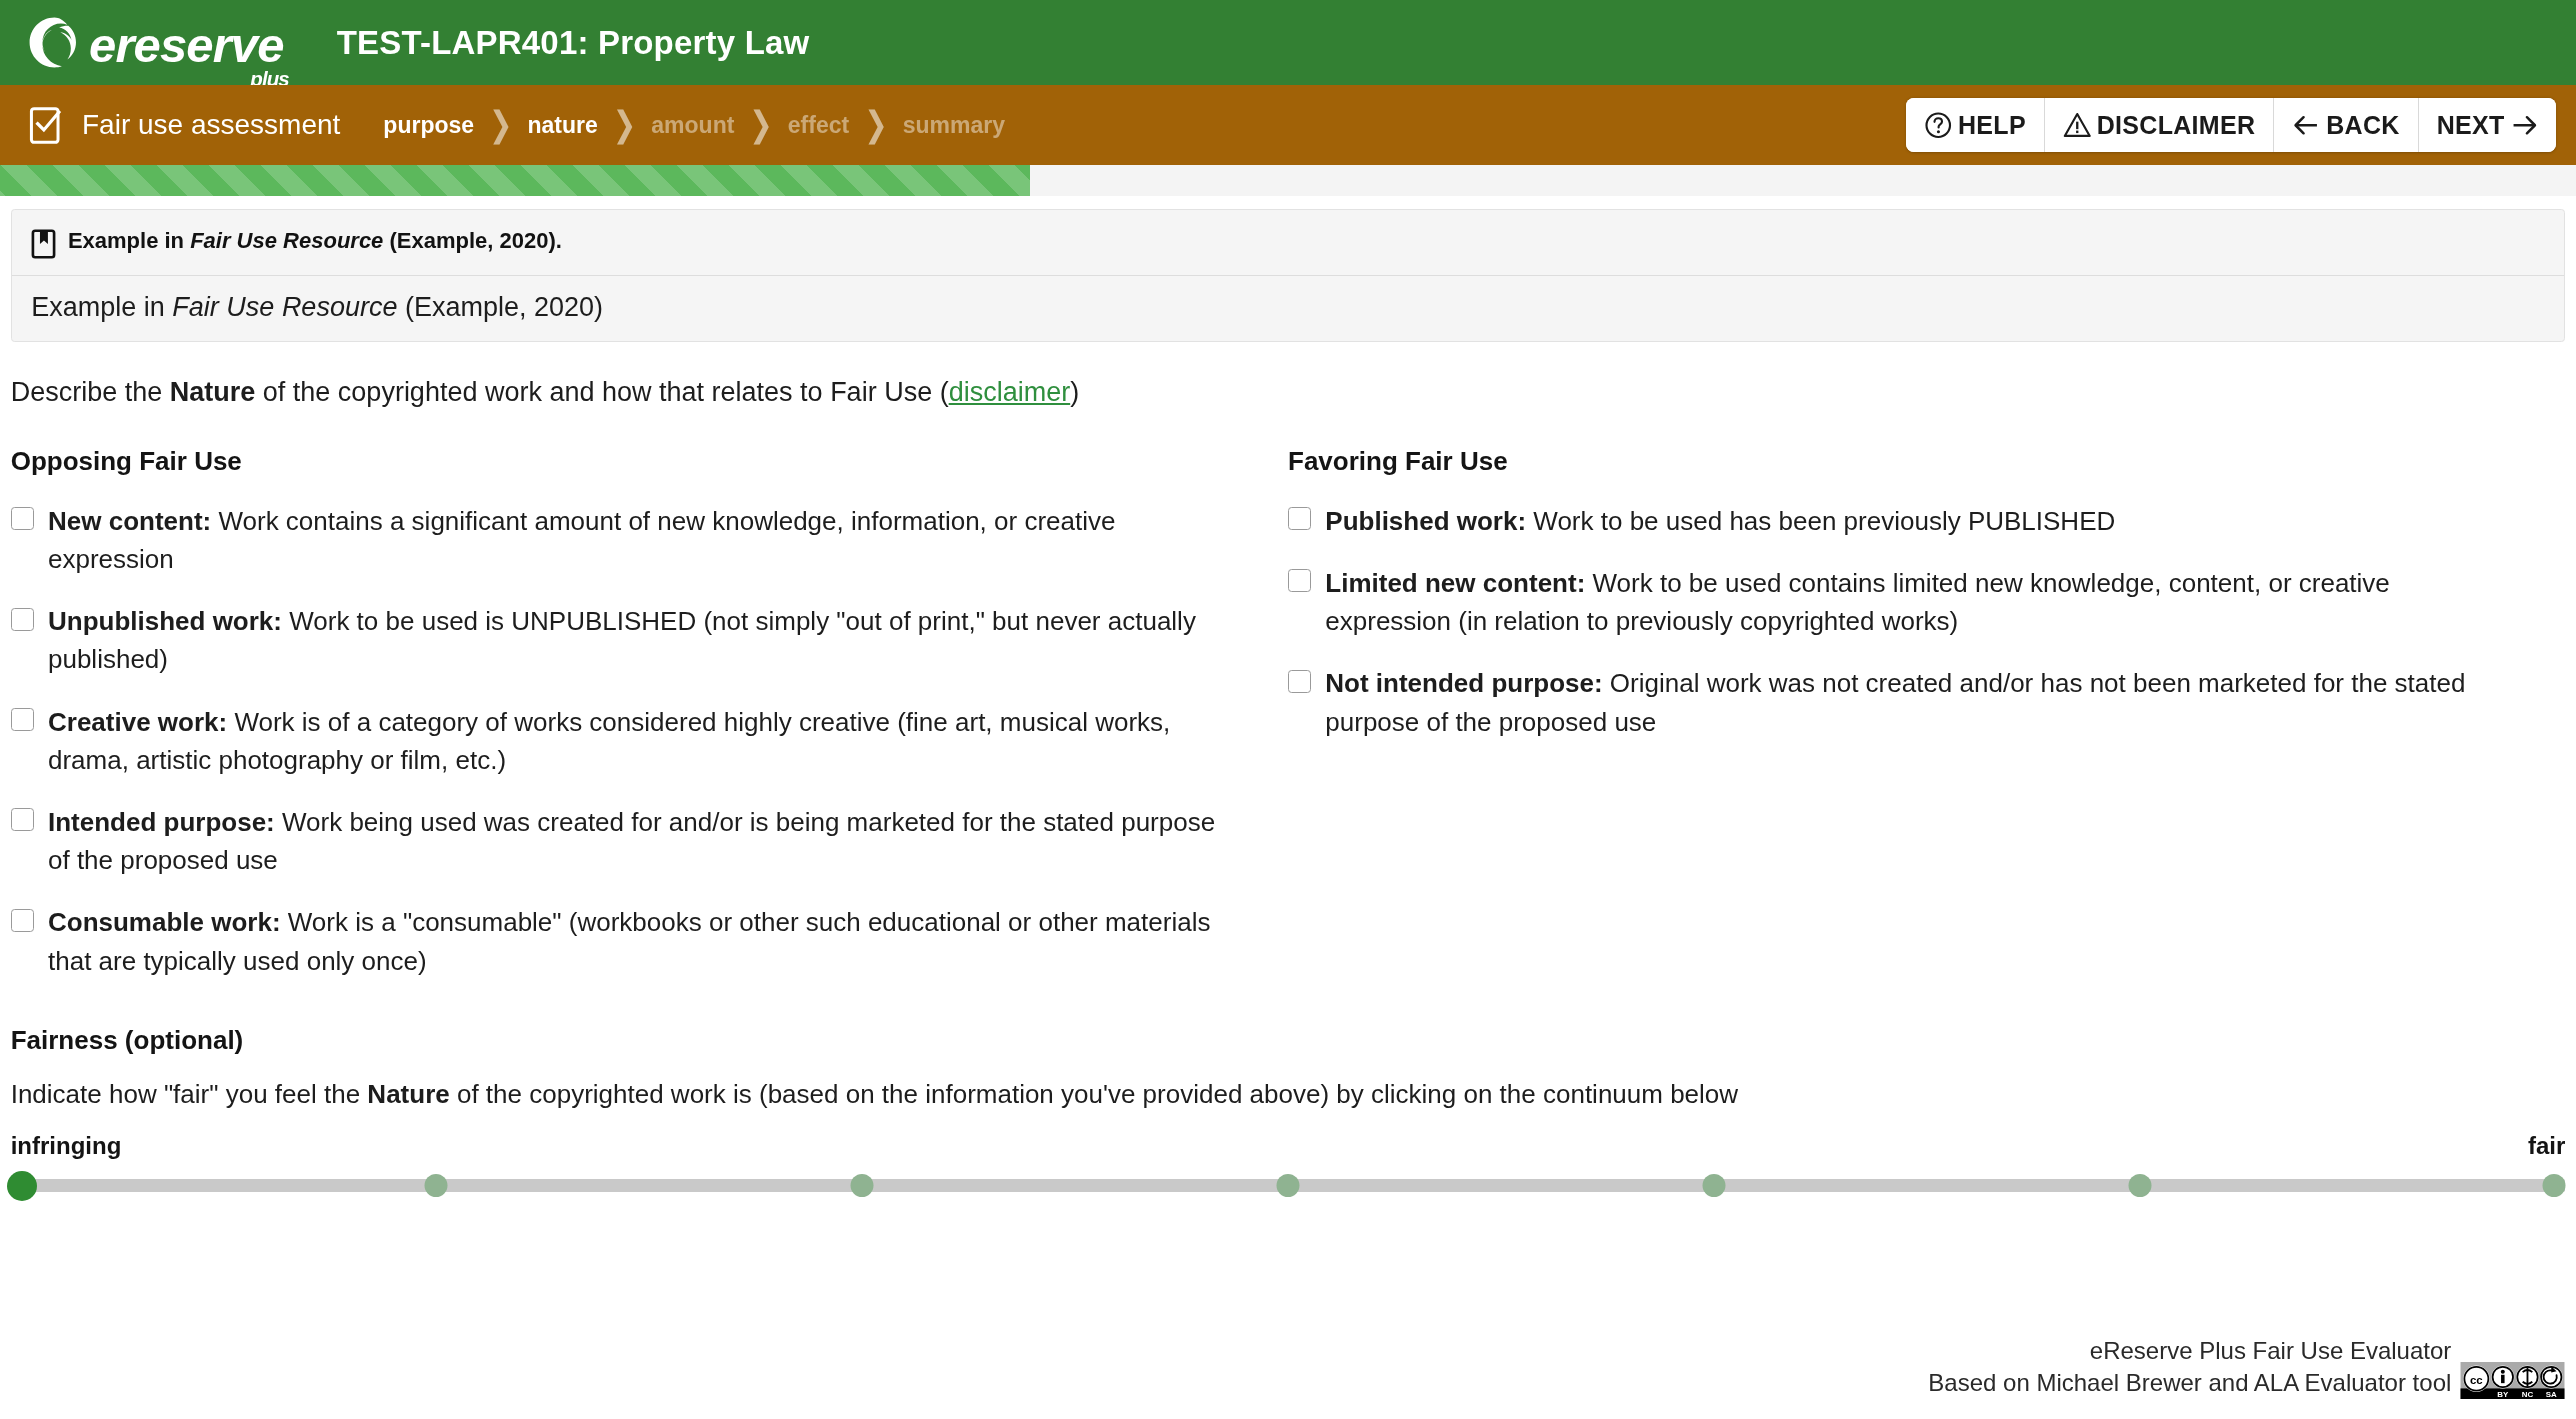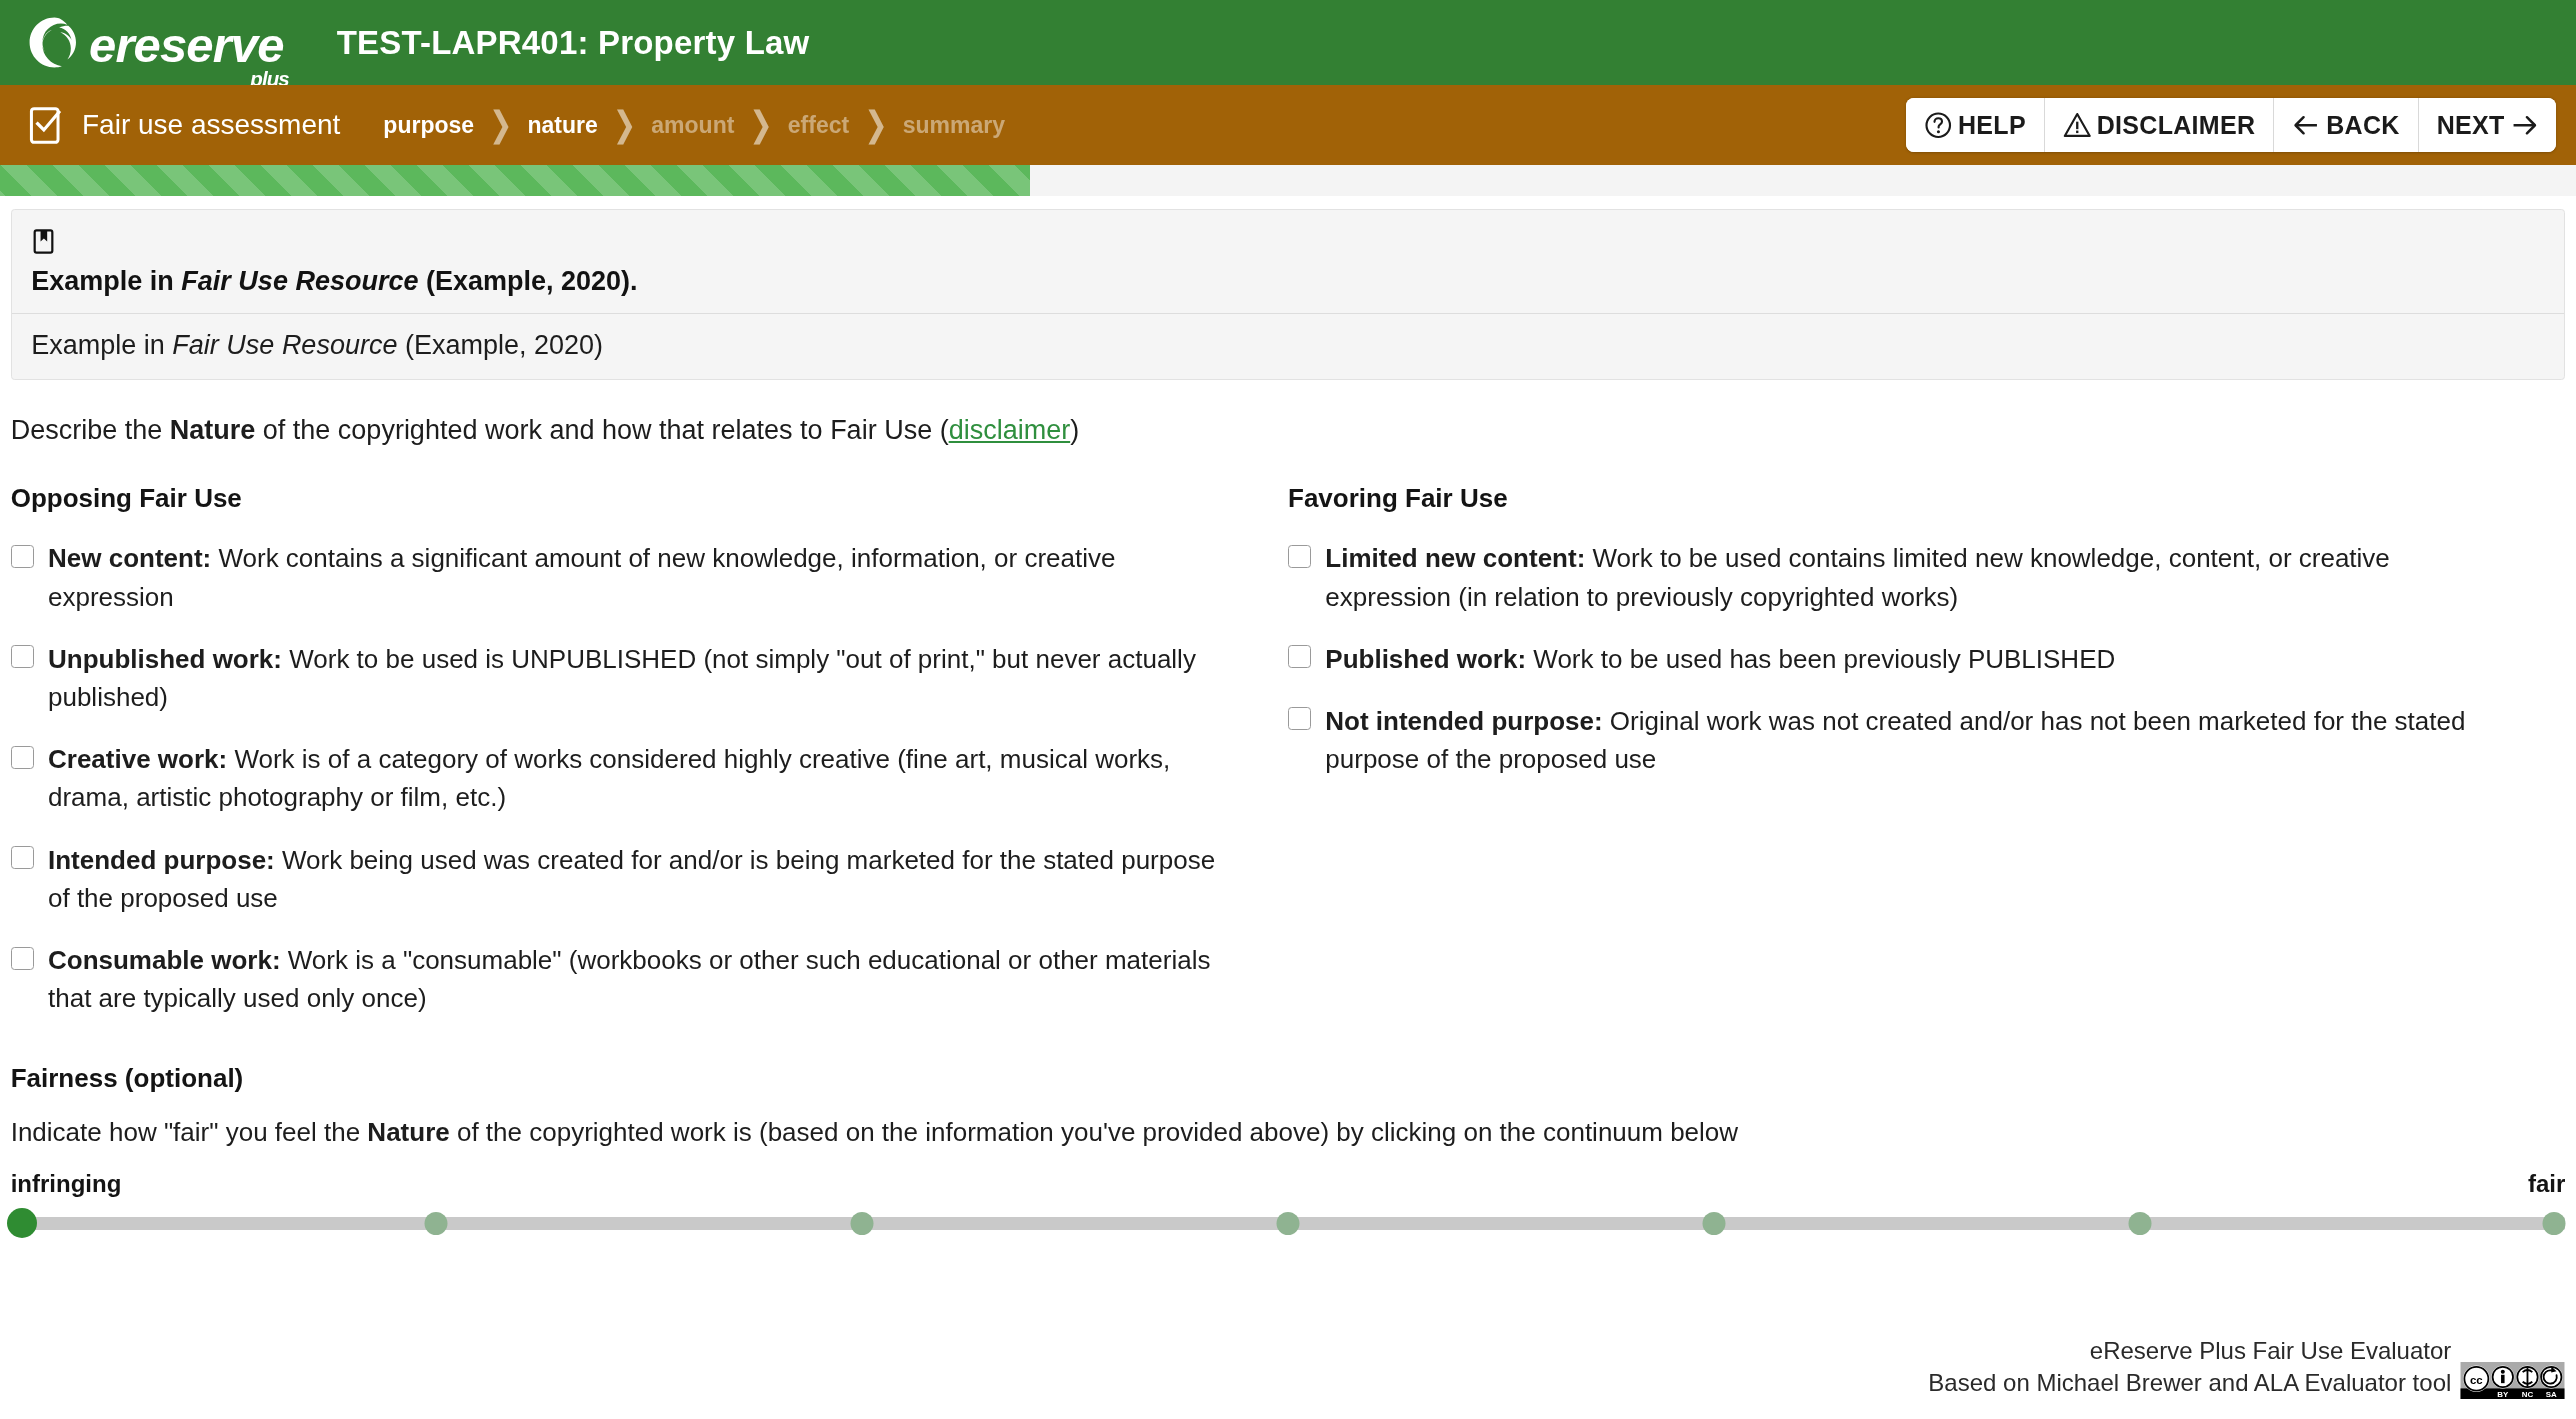--- a/index.html
+++ b/index.html
@@ -137,25 +137,24 @@
     background: #f5f5f5;
     border: 0.9px solid #e2e2e2;
     border-radius: 3.6px;
   }
   .card-head {
     display: flex;
     align-items: flex-start;
     gap: 11.6px;
     padding: 18px 18px 16px 19.6px;
     border-bottom: 0.9px solid #dddddd;
-    font-size: 27px;
+    font-size: 22px;
     font-weight: 700;
     color: #121212;
     line-height: 1.15;
-    flex-direction: column;
   }
   .card-body {
     padding: 16px 19.6px 18px 19.6px;
     font-size: 27px;
     color: #1d1d1d;
     line-height: 1.15;
   }
   .ital { font-style: italic; }
   .bookmark-icon { flex: 0 0 25px; margin-top: 1.8px; }
 
@@ -396,25 +395,25 @@
           <div class="cbox"></div>
           <div class="check-label"><b>Consumable work:</b><span> Work is a "consumable" (workbooks or other such educational or other materials that are typically used only once)</span></div>
         </div>
       </div>
   </div>
   <div class="col">
     <div class="col-head">Favoring Fair Use</div>
     <div id="favoring-list">
         <div class="check-row">
           <div class="cbox"></div>
+          <div class="check-label"><b>Published work:</b><span> Work to be used has been previously PUBLISHED</span></div>
+        </div>
+        <div class="check-row">
+          <div class="cbox"></div>
           <div class="check-label"><b>Limited new content:</b><span> Work to be used contains limited new knowledge, content, or creative expression (in relation to previously copyrighted works)</span></div>
-        </div>
-        <div class="check-row">
-          <div class="cbox"></div>
-          <div class="check-label"><b>Published work:</b><span> Work to be used has been previously PUBLISHED</span></div>
         </div>
         <div class="check-row">
           <div class="cbox"></div>
           <div class="check-label"><b>Not intended purpose:</b><span> Original work was not created and/or has not been marketed for the stated purpose of the proposed use</span></div>
         </div>
       </div>
   </div>
 </div>
 
 <div class="fairness">

